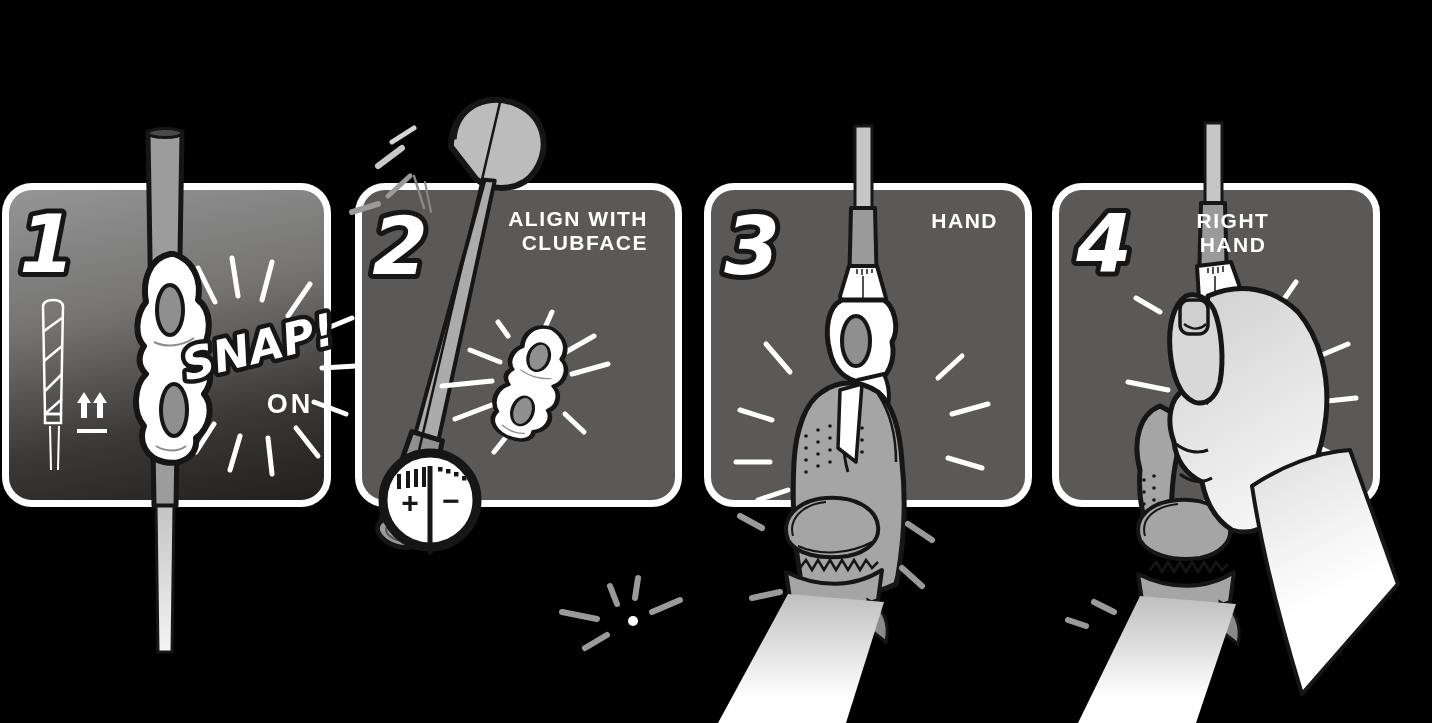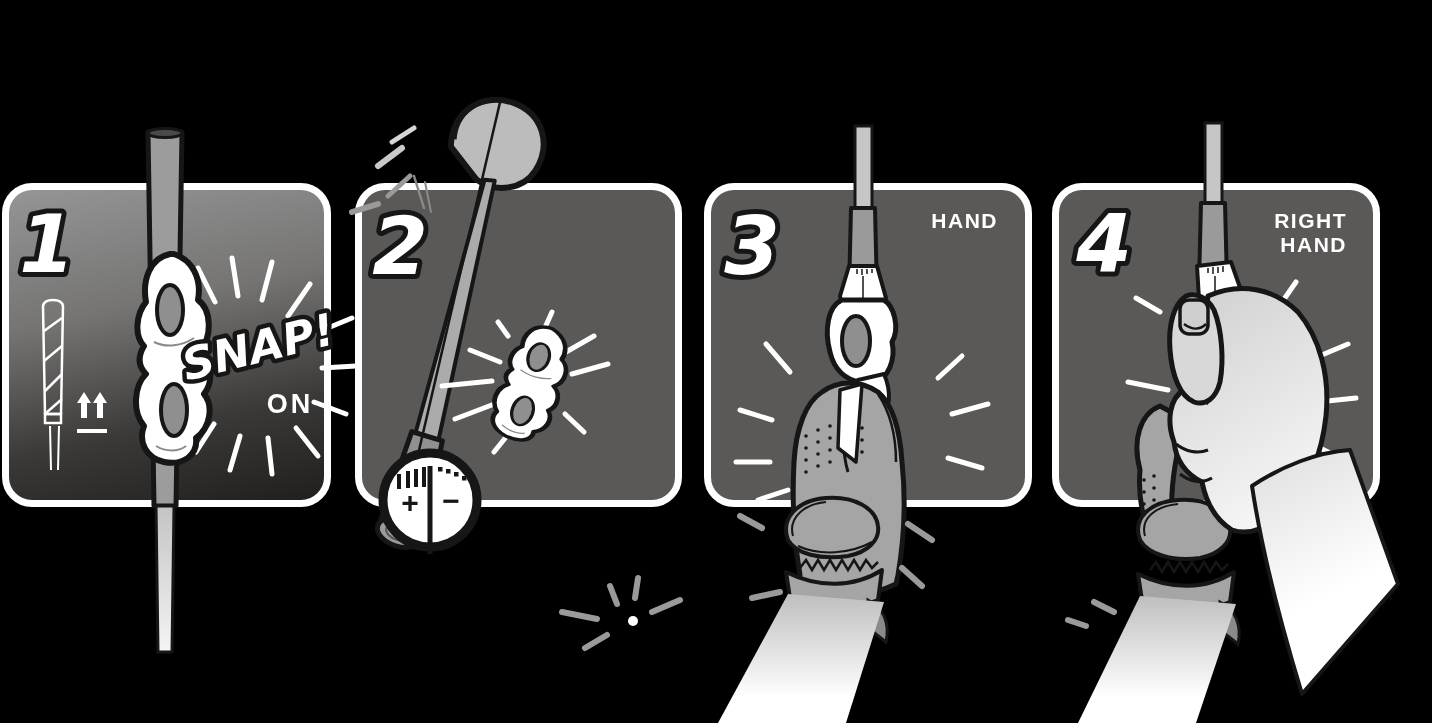--- a/index.html
+++ b/index.html
@@ -10,21 +10,21 @@
   #panel1{left:2px;top:183px;width:329px;height:324px;
           background:linear-gradient(168deg,#959595 0%,#757473 38%,#3a3938 72%,#201f1e 100%);}
   #panel2{left:355px;top:183px;width:327px;height:324px;}
   #panel3{left:704px;top:183px;width:328px;height:324px;}
   #panel4{left:1052px;top:183px;width:328px;height:324px;}
   #art{position:absolute;left:0;top:0;z-index:5;}
   .caption{position:absolute;z-index:9;text-align:right;color:#fff;
            font-weight:700;font-size:21px;line-height:24px;letter-spacing:1.5px;}
   #cap2{left:420px;top:207px;width:228px;}
   #cap3{left:770px;top:209px;width:228px;}
-  #cap4{left:1119px;top:209px;width:228px;}
+  #cap4{left:1119px;top:209px;width:228px;text-align:center;}
   .num{font-family:"DejaVu Sans",sans-serif;font-weight:bold;font-style:italic;}
   .snaptxt{font-family:"DejaVu Sans",sans-serif;font-weight:bold;font-style:italic;}
   .captxt{font-family:"Liberation Sans",sans-serif;font-weight:bold;}
 </style>
 </head>
 <body>
 
 <div id="canvas">
 
   <div class="panel" id="panel1"></div>
@@ -281,20 +281,24 @@
         <path d="M1252,486 C1282,466 1318,452 1350,450 L1398,584 L1302,694 C1280,622 1262,552 1252,486 Z" fill="url(#gArm4)" stroke="#161616" stroke-width="4" stroke-linejoin="round"></path>
       </g>
       <g stroke="#9a9a9a" stroke-width="6" stroke-linecap="round">
         <line x1="1094" y1="602" x2="1114" y2="612"></line>
         <line x1="1068" y1="620" x2="1086" y2="626"></line>
       </g>
       <text class="num" x="1104" y="272" text-anchor="middle" font-size="80" fill="#ffffff" stroke="#161616" stroke-width="10" paint-order="stroke" stroke-linejoin="round">4</text>
     </g>
   </svg>
 
+  <div class="caption" id="cap2">
+    <div>ALIGN WITH</div>
+    <div>CLUBFACE</div>
+  </div>
   <div class="caption" id="cap3">
     <div>HAND</div>
   </div>
   <div class="caption" id="cap4">
     <div>RIGHT</div>
     <div>HAND</div>
   </div>
 
 </div>
 

